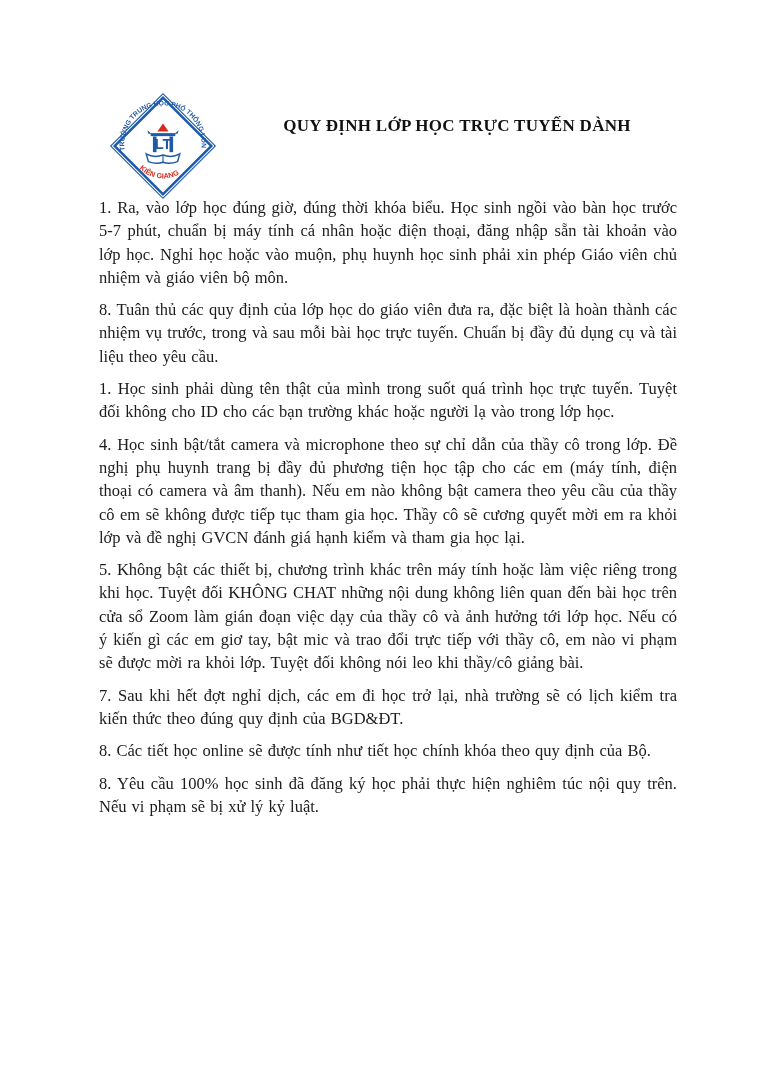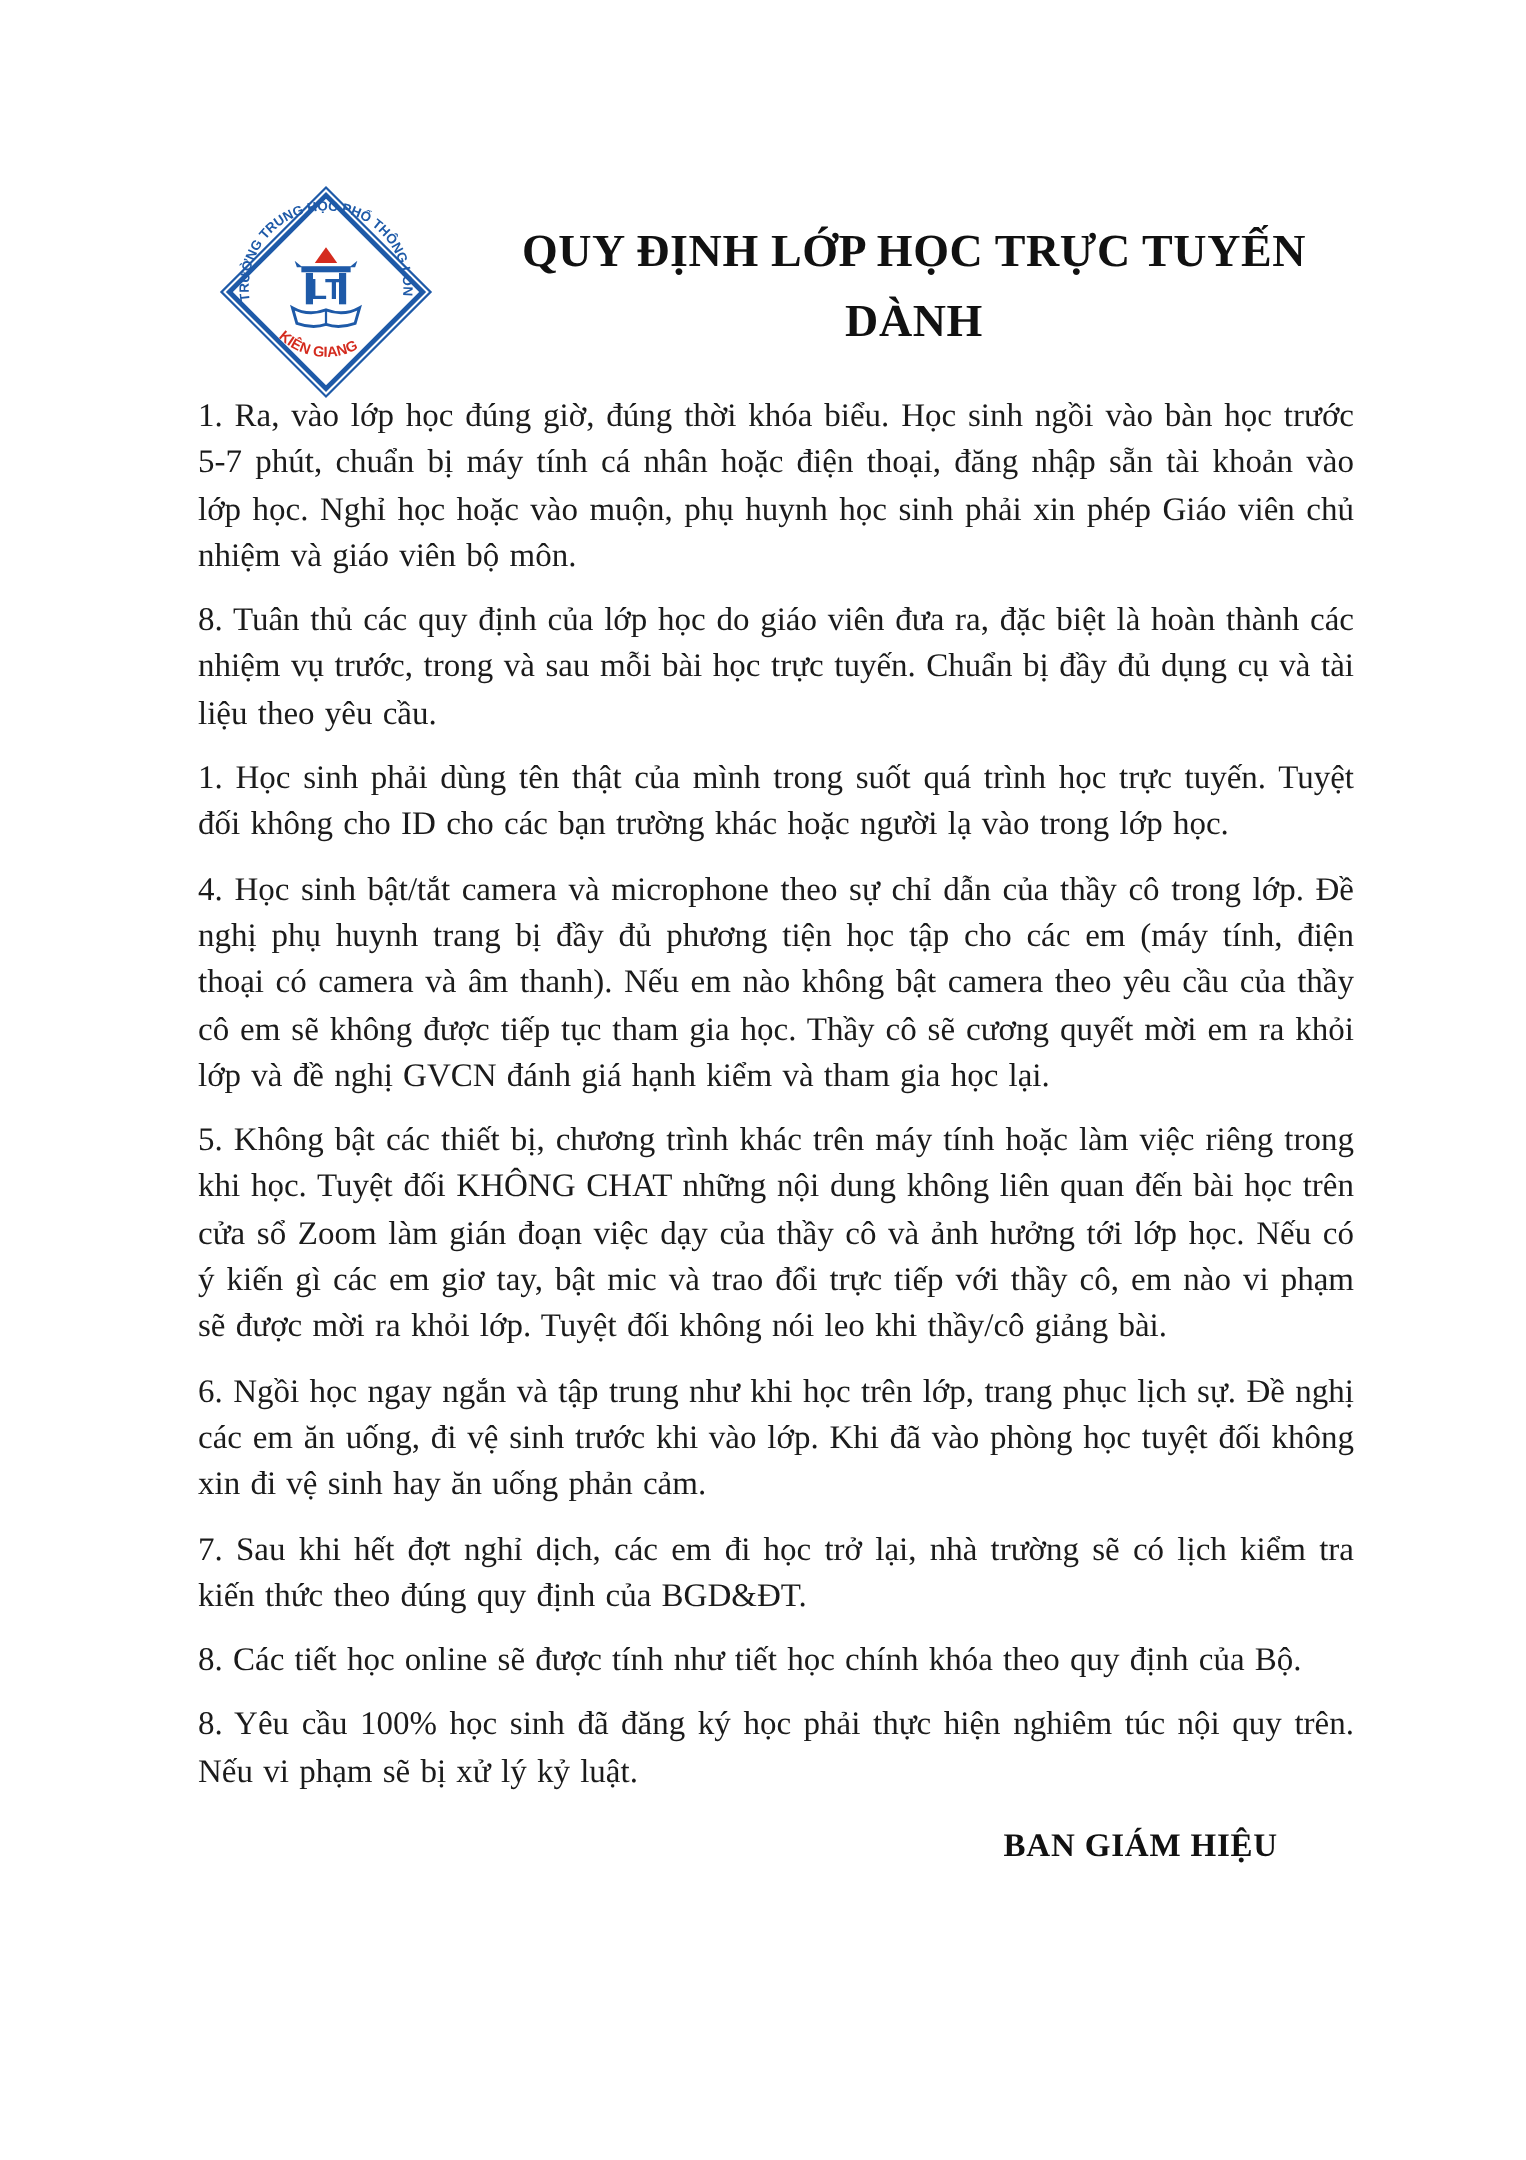--- a/index.html
+++ b/index.html
@@ -29,21 +29,21 @@
     height: 112px;
     flex: 0 0 auto;
     margin-left: 7px;
   }
   .title-box {
     flex: 1 1 auto;
     margin-left: 18px;
     margin-top: 18px;
     text-align: center;
     font-weight: bold;
-    font-size: 23px;
+    font-size: 17px;
     line-height: 35px;
     letter-spacing: 0.3px;
     color: #111111;
   }
   .content {
     position: absolute;
     left: 99px;
     top: 196px;
     width: 578px;
   }
@@ -108,23 +108,19 @@
       <div>QUY ĐỊNH LỚP HỌC TRỰC TUYẾN DÀNH</div>
     </div>
   </div>
 
   <div class="content">
     <p>1. Ra, vào lớp học đúng giờ, đúng thời khóa biểu. Học sinh ngồi vào bàn học trước 5-7 phút, chuẩn bị máy tính cá nhân hoặc điện thoại, đăng nhập sẵn tài khoản vào lớp học. Nghỉ học hoặc vào muộn, phụ huynh học sinh phải xin phép Giáo viên chủ nhiệm và giáo viên bộ môn.</p>
     <p>8. Tuân thủ các quy định của lớp học do giáo viên đưa ra, đặc biệt là hoàn thành các nhiệm vụ trước, trong và sau mỗi bài học trực tuyến. Chuẩn bị đầy đủ dụng cụ và tài liệu theo yêu cầu.</p>
     <p>1. Học sinh phải dùng tên thật của mình trong suốt quá trình học trực tuyến. Tuyệt đối không cho ID cho các bạn trường khác hoặc người lạ vào trong lớp học.</p>
     <p>4. Học sinh bật/tắt camera và microphone theo sự chỉ dẫn của thầy cô trong lớp. Đề nghị phụ huynh trang bị đầy đủ phương tiện học tập cho các em (máy tính, điện thoại có camera và âm thanh). Nếu em nào không bật camera theo yêu cầu của thầy cô em sẽ không được tiếp tục tham gia học. Thầy cô sẽ cương quyết mời em ra khỏi lớp và đề nghị GVCN đánh giá hạnh kiểm và tham gia học lại.</p>
     <p>5. Không bật các thiết bị, chương trình khác trên máy tính hoặc làm việc riêng trong khi học. Tuyệt đối KHÔNG CHAT những nội dung không liên quan đến bài học trên cửa sổ Zoom làm gián đoạn việc dạy của thầy cô và ảnh hưởng tới lớp học. Nếu có ý kiến gì các em giơ tay, bật mic và trao đổi trực tiếp với thầy cô, em nào vi phạm sẽ được mời ra khỏi lớp. Tuyệt đối không nói leo khi thầy/cô giảng bài.</p>
-    <p>6. Ngồi học ngay ngắn và tập trung như khi học trên lớp, trang phục lịch sự. Đề nghị các em ăn uống, đi vệ sinh trước khi vào lớp. Khi đã vào phòng học tuyệt đối không xin đi vệ sinh hay ăn uống phản cảm.</p>
     <p>7. Sau khi hết đợt nghỉ dịch, các em đi học trở lại, nhà trường sẽ có lịch kiểm tra kiến thức theo đúng quy định của BGD&amp;ĐT.</p>
     <p>8. Các tiết học online sẽ được tính như tiết học chính khóa theo quy định của Bộ.</p>
     <p>8. Yêu cầu 100% học sinh đã đăng ký học phải thực hiện nghiêm túc nội quy trên. Nếu vi phạm sẽ bị xử lý kỷ luật.</p>
 
-    <div class="signature">
-      <span>BAN GIÁM HIỆU</span>
-    </div>
   </div>
 
 </div>
 
 </body></html>

